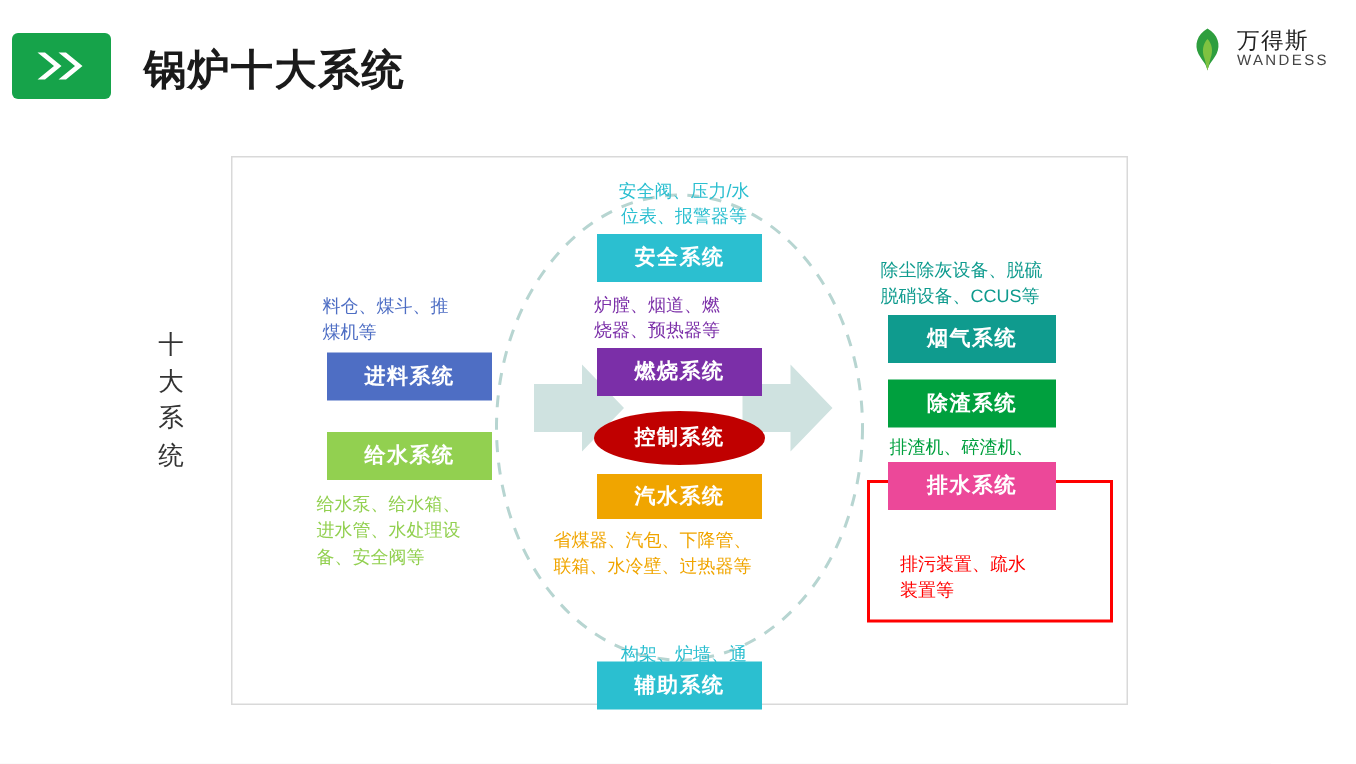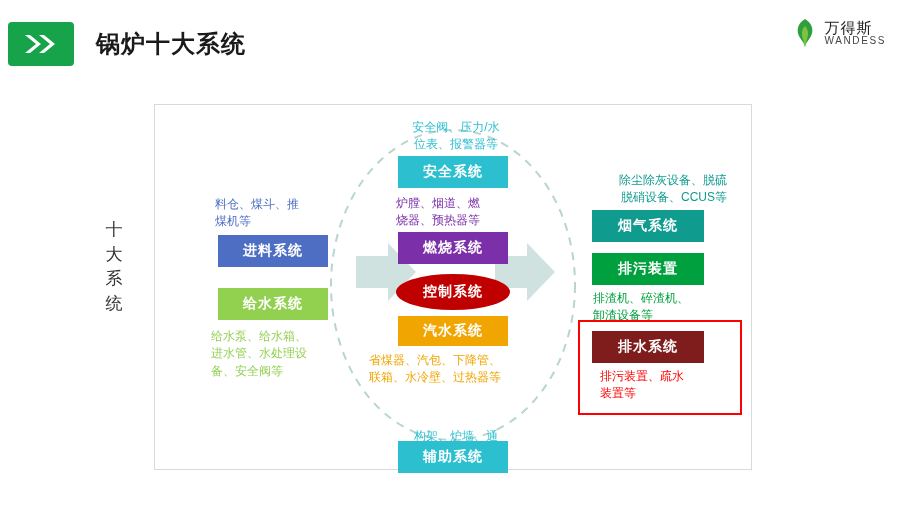--- a/index.html
+++ b/index.html
@@ -31,21 +31,21 @@
     border-radius: 4px;
     display: flex;
     align-items: center;
     justify-content: center;
   }
   .logo-badge svg { display: block; }
   .slide-title {
     position: absolute;
     left: 96px;
     top: 28px;
-    font-size: 24px;
+    font-size: 28px;
     font-weight: bold;
     color: #1a1a1a;
     letter-spacing: 1px;
   }
   .brand {
     position: absolute;
     right: 18px;
     top: 16px;
     display: flex;
     align-items: center;
@@ -158,21 +158,21 @@
 煤机等</div>
   <div class="cap" style="left:396px; top:195px; width:120px; color:#7b2fa8; white-space:pre-line;">炉膛、烟道、燃
 烧器、预热器等</div>
   <div class="cap" style="left:211px; top:328px; width:122px; color:#92d050; white-space:pre-line;">给水泵、给水箱、
 进水管、水处理设
 备、安全阀等</div>
   <div class="cap" style="left:369px; top:352px; width:180px; color:#f0a500; white-space:pre-line;">省煤器、汽包、下降管、
 联箱、水冷壁、过热器等</div>
   <div class="cap" style="left:396px; top:428px; width:120px; text-align:center; color:#2bbfd0; white-space:pre-line;">构架、炉墙、通
 风设备等</div>
-  <div class="cap" style="left:587px; top:172px; width:140px; color:#0f9b8e; white-space:pre-line;text-align:right;">除尘除灰设备、脱硫
+  <div class="cap" style="left:587px; top:172px; width:140px; color:#0f9b8e; white-space:pre-line;">除尘除灰设备、脱硫
 脱硝设备、CCUS等</div>
   <div class="cap" style="left:593px; top:290px; width:134px; color:#00a03e; white-space:pre-line;">排渣机、碎渣机、
 卸渣设备等</div>
   <div class="cap" style="left:600px; top:368px; width:120px; color:#ff0000; white-space:pre-line;">排污装置、疏水
 装置等</div>
 
   <div class="highlight-box" style="left:578px; top:320px; width:164px; height:95px;"></div>
 
   <div class="node" style="left:398px; top:156px; width:110px; height:32px; background:#2bbfd0;">安全系统</div>
 
@@ -183,17 +183,17 @@
   <div class="node" style="left:218px; top:288px; width:110px; height:32px; background:#92d050;">给水系统</div>
 
   <div class="node ellipse" style="left:396px; top:274px; width:114px; height:36px; background:#c00000;">控制系统</div>
 
   <div class="node" style="left:398px; top:316px; width:110px; height:30px; background:#f0a500;">汽水系统</div>
 
   <div class="node" style="left:398px; top:393px; width:110px; height:32px; background:#2bbfd0;margin-top:48px;">辅助系统</div>
 
   <div class="node" style="left:592px; top:210px; width:112px; height:32px; background:#0f9b8e;">烟气系统</div>
 
-  <div class="node" style="left:592px; top:253px; width:112px; height:32px; background:#00a03e;">排污装置</div>
+  <div class="node" style="left:592px; top:253px; width:112px; height:32px; background:#00a03e;">除渣系统</div>
 
-  <div class="node" style="left:592px; top:331px; width:112px; height:32px; background:#7f1d1d;">排水系统</div>
+  <div class="node" style="left:592px; top:308px; width:112px; height:32px; background:#ec4899;">排水系统</div>
 
 </div>
 
 </body></html>

